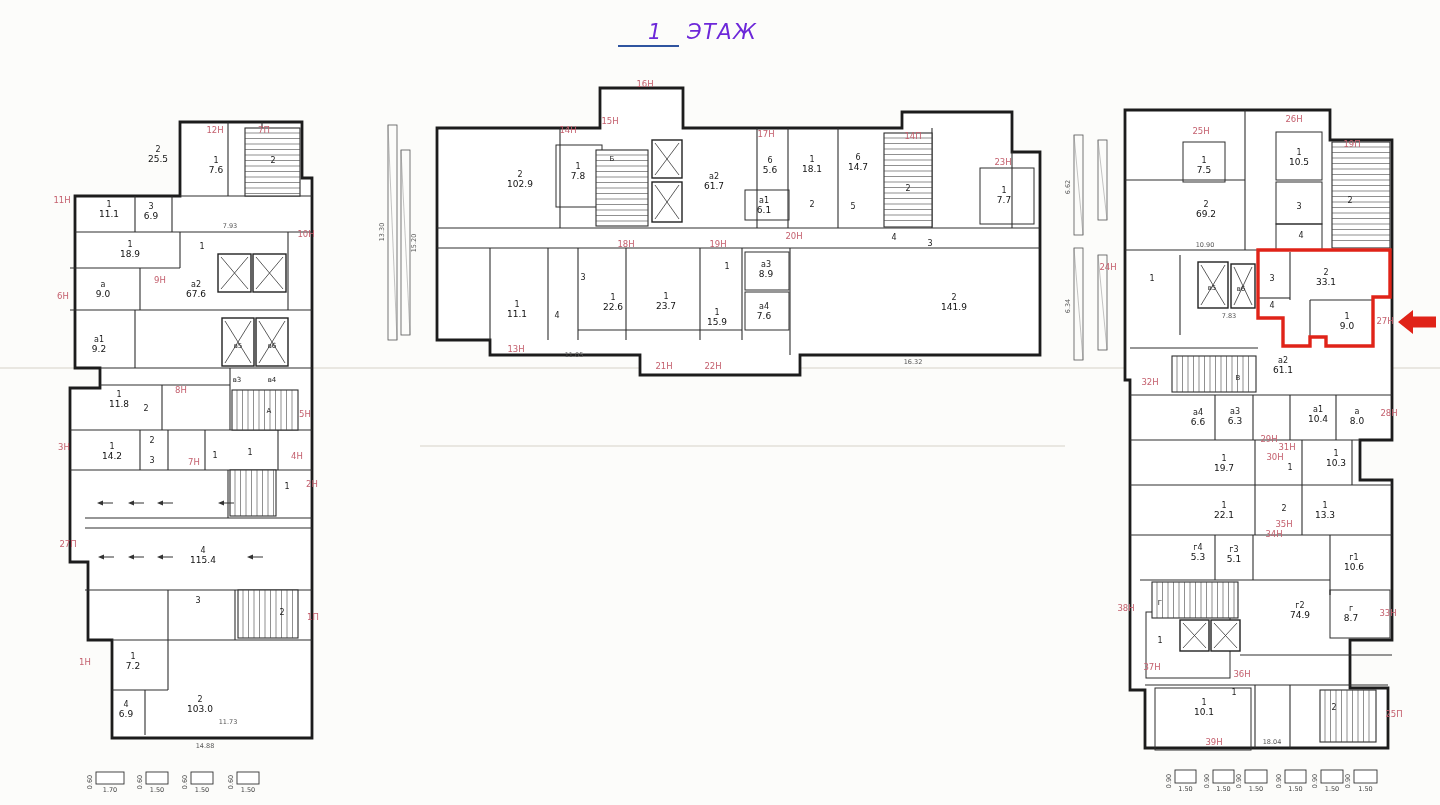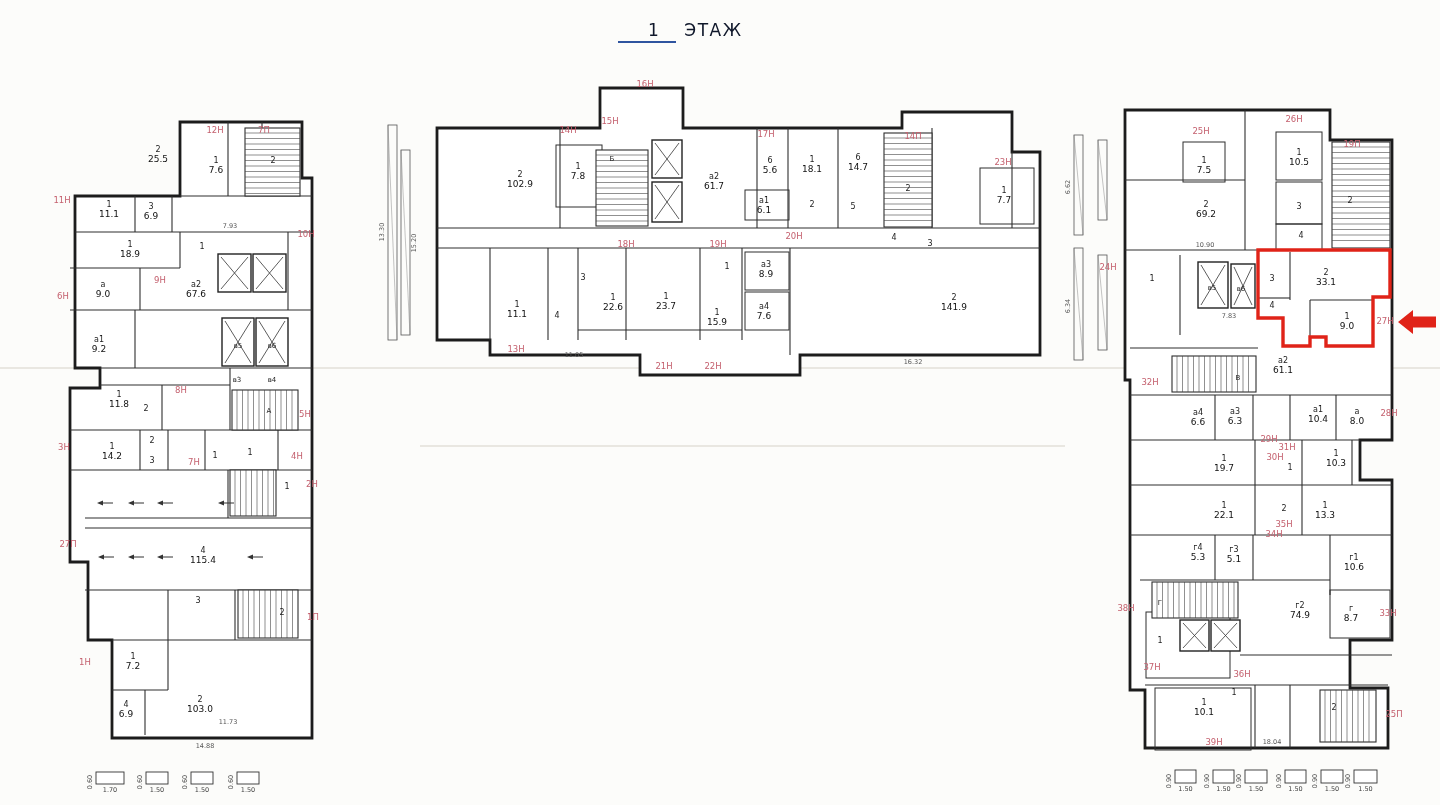--- a/index.html
+++ b/index.html
@@ -1,19 +1,19 @@
 <!DOCTYPE html>
 <html><head>
 <meta charset="utf-8">
 <style>
   html,body{margin:0;padding:0;width:1440px;height:805px;background:#fcfcfa;overflow:hidden;
             font-family:"DejaVu Sans",sans-serif;}
   #stage{position:relative;width:1440px;height:805px;background:#fcfcfa;}
-  #floor-title{position:absolute;left:618px;top:20px;font-size:17px;color:#0f172a;
-               letter-spacing:1.5px;white-space:nowrap;}
+  #floor-title{position:absolute;left:618px;top:20px;font-size:21px;color:#6d28d9;
+               letter-spacing:1.5px;white-space:nowrap;font-style:italic;}
   #floor-title .tnum{display:inline-block;border-bottom:2.5px solid #2f549f;
                      padding:0 16px 1px 30px;margin-right:8px;}
   svg{position:absolute;left:0;top:0;}
   svg text{font-family:"DejaVu Sans",sans-serif;}
   .rnum{font-size:8px;fill:#1b1b1b;}
   .rarea{font-size:9px;fill:#111;}
   .raux{font-size:7px;fill:#222;}
   .runit{font-size:8.5px;fill:#c4606e;}
   .rdim{font-size:6.5px;fill:#555;}
   .lgd{font-size:6.5px;fill:#444;}

